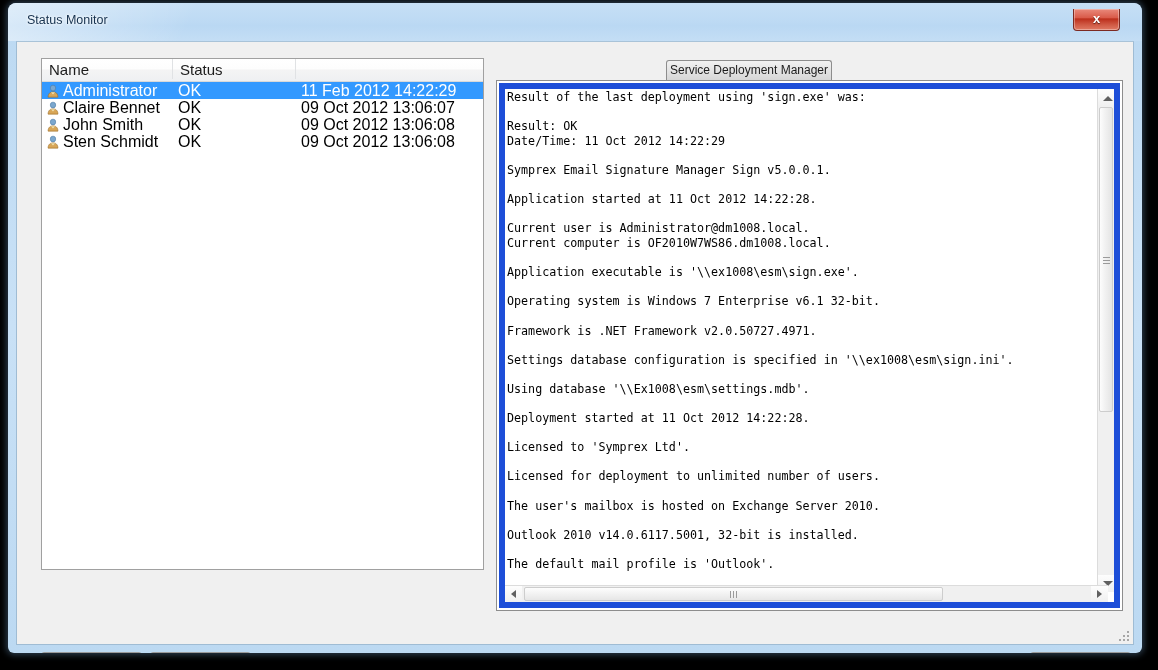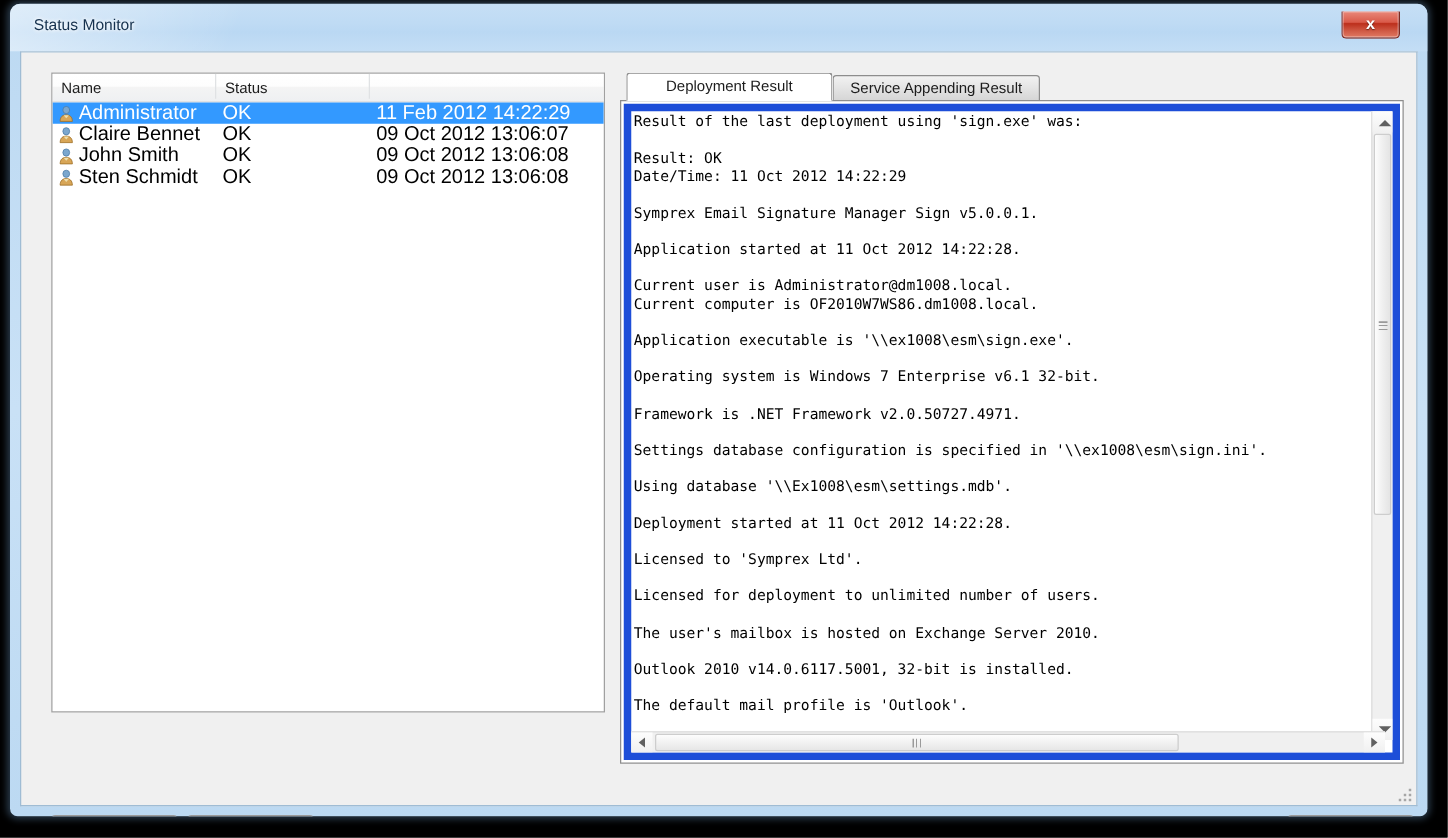--- a/index.html
+++ b/index.html
@@ -112,21 +112,21 @@
     height: 23px;
     background: linear-gradient(to bottom, #ffffff 0%, #fdfdfd 45%, #f4f4f4 50%, #eef0f2 100%);
     border-bottom: 1px solid #d9d9d9;
     box-sizing: border-box;
   }
   .col-head {
     position: absolute;
     top: 0;
     height: 20px;
     line-height: 22px;
-    font-size: 12px;
+    font-size: 15px;
     color: #1c1c1c;
     border-right: 1px solid #e0e2e4;
     box-sizing: border-box;
     padding-left: 7px;
     white-space: nowrap;
     overflow: hidden;
   }
   #col-name   { left: 0px;   width: 131px; }
   #col-status { left: 131px; width: 123px; }
   #col-time   { left: 254px; width: 146px; }
@@ -441,22 +441,21 @@
             </svg>
             <span class="cell cell-name">Sten Schmidt</span>
             <span class="cell cell-status">OK</span>
             <span class="cell cell-time">09 Oct 2012 13:06:08</span>
           </div>
         </div>
     </div>
 
     <div id="tab-panel">
       <div id="tab-strip">
-        <div class="tab active" id="tab-0">Deployment Result</div>
-        <div class="tab" id="tab-1">Service Appending Result</div>
+        <div class="tab" id="tab-1">Service Deployment Manager</div>
       </div>
 
       <div id="tab-body">
         <div id="text-area">
           <div id="text-content">Result of the last deployment using 'sign.exe' was:
 
 Result: OK
 Date/Time: 11 Oct 2012 14:22:29
 
 Symprex Email Signature Manager Sign v5.0.0.1.

